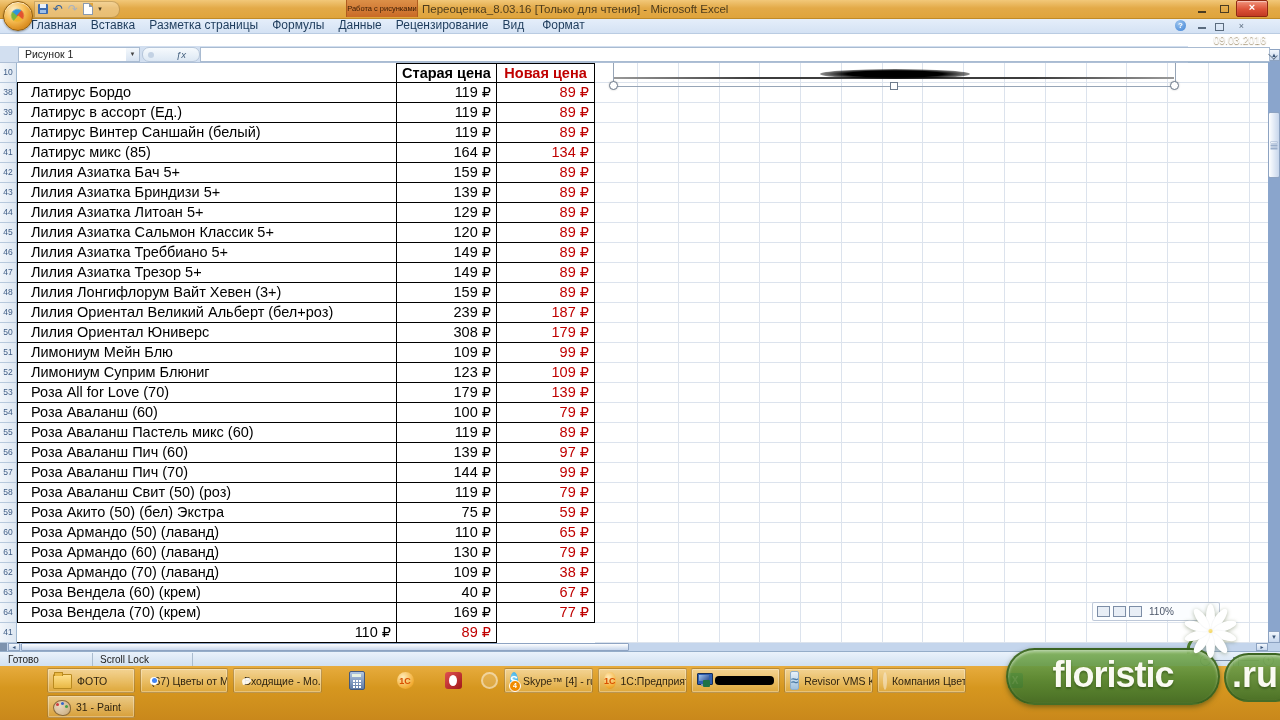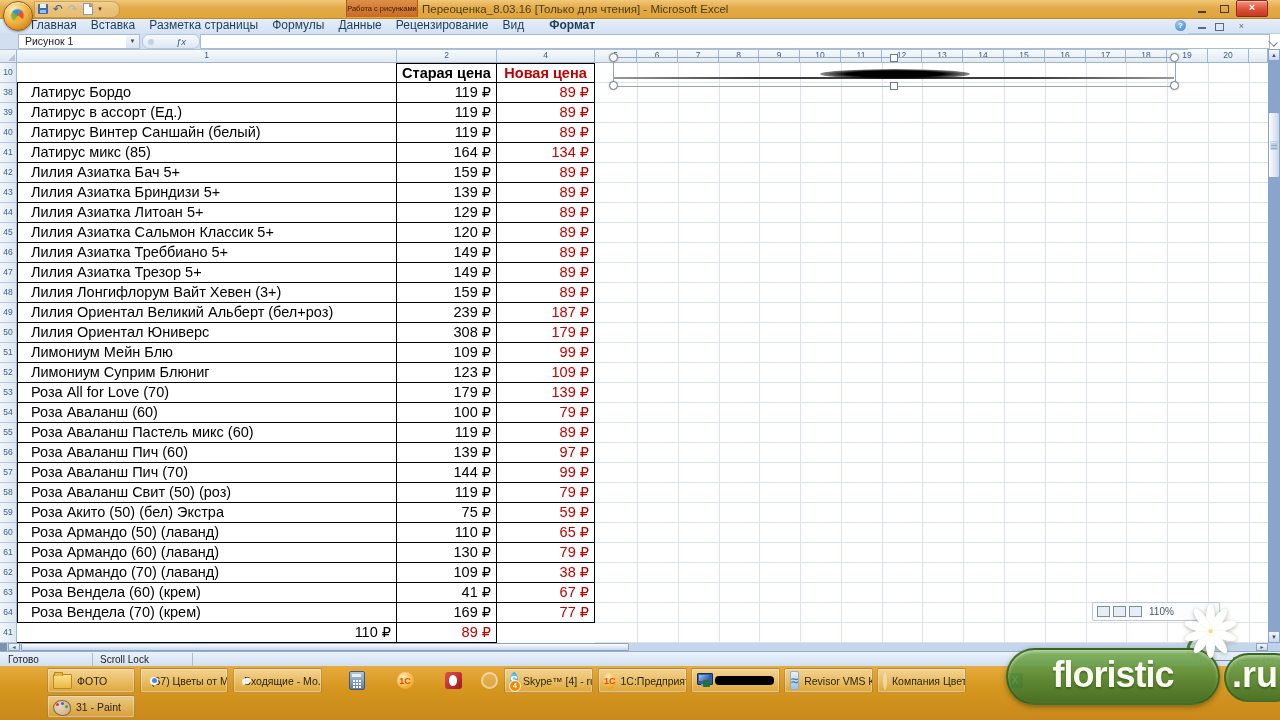--- a/index.html
+++ b/index.html
@@ -42,31 +42,31 @@
   #btn-close{right:12px;width:30px;height:15px;border-radius:2px;
     background:linear-gradient(180deg,#F2937B,#DC5238 55%,#C23A22);border:1px solid #8F2712;
     color:#fff;font-size:11px;font-weight:bold;line-height:13px;text-align:center;
     box-shadow:inset 0 1px 1px rgba(255,255,255,.5);}
 
   
   #tabstrip{left:0;top:18px;width:1280px;height:15px;
     background:linear-gradient(180deg,#E6EFFA,#D4E2F4);border-bottom:1px solid #BACCE2;z-index:19;}
   #tabs{position:absolute;left:24px;top:0;height:15px;display:flex;align-items:center;}
   .tab{font-size:12px;color:#1E3C5C;padding:0 7px;line-height:15px;white-space:nowrap;}
-  .tab.contextual{margin-left:11px;font-weight:bold;}
+  .tab.contextual{margin-left:4px;}
   #wb-help{right:94px;top:2px;width:11px;height:11px;border-radius:50%;
     background:radial-gradient(circle at 35% 30%,#9CC4EE,#3F83D6);color:#fff;font-size:8px;
     font-weight:bold;text-align:center;line-height:11px;}
   .wbmini{top:4px;color:#5A6B7E;}
   #wb-min{right:74px;width:8px;height:2px;background:#5A6B7E;top:9px;}
   #wb-restore{right:56px;width:7px;height:6px;border:1px solid #5A6B7E;top:5px;}
   #wb-close{right:36px;font-size:9px;line-height:11px;top:3px;}
 
   
-  #formulabar{left:0;top:33px;width:1188px;height:16px;background:#D2DFF0;
+  #formulabar{left:0;top:46px;width:1188px;height:16px;background:#D2DFF0;
     border-bottom:1px solid #AEBFD6;z-index:19;}
   #namebox{left:18px;top:1px;width:108px;height:13px;background:#fff;border:1px solid #A9BBD1;
     font-size:10.5px;color:#222;padding-left:6px;line-height:13px;}
   #namebox-drop{left:126px;top:1px;width:13px;height:13px;background:linear-gradient(#F4F8FC,#D8E4F2);
     border:1px solid #A9BBD1;border-left:none;text-align:center;font-size:6px;line-height:13px;color:#444;}
   #fx-pill{left:142px;top:1px;width:56px;height:13px;border-radius:7px;
     background:linear-gradient(#F6FAFD,#DDE8F4);border:1px solid #B6C6DA;display:flex;align-items:center;}
   #fx-pill .dot{width:6px;height:6px;border-radius:50%;background:#C3D2E4;margin-left:5px;}
   #fx-pill .fx{font-style:italic;font-size:9.5px;color:#44607E;margin-left:22px;}
   #formula-input{left:200px;top:1px;width:1064px;height:13px;background:#fff;border:1px solid #A9BBD1;
@@ -447,21 +447,21 @@
     <div class="tc c1">Роза Армандо (50) (лаванд)</div>
     <div class="tc c2">110 ₽</div>
     <div class="tc c4">65 ₽</div>
     <div class="tc c1">Роза Армандо (60) (лаванд)</div>
     <div class="tc c2">130 ₽</div>
     <div class="tc c4">79 ₽</div>
     <div class="tc c1">Роза Армандо (70) (лаванд)</div>
     <div class="tc c2">109 ₽</div>
     <div class="tc c4">38 ₽</div>
     <div class="tc c1">Роза Вендела (60) (крем)</div>
-    <div class="tc c2">41 ₽</div>
+    <div class="tc c2">40 ₽</div>
     <div class="tc c4">67 ₽</div>
     <div class="tc c1">Роза Вендела (70) (крем)</div>
     <div class="tc c2">169 ₽</div>
     <div class="tc c4">77 ₽</div>
     <div class="tc c2">110 ₽</div>
     <div class="tc c4">89 ₽</div>
   </div>
 
 <div class="abs" id="pic-line"></div>
 <div class="abs" id="pic-smudge"></div>

